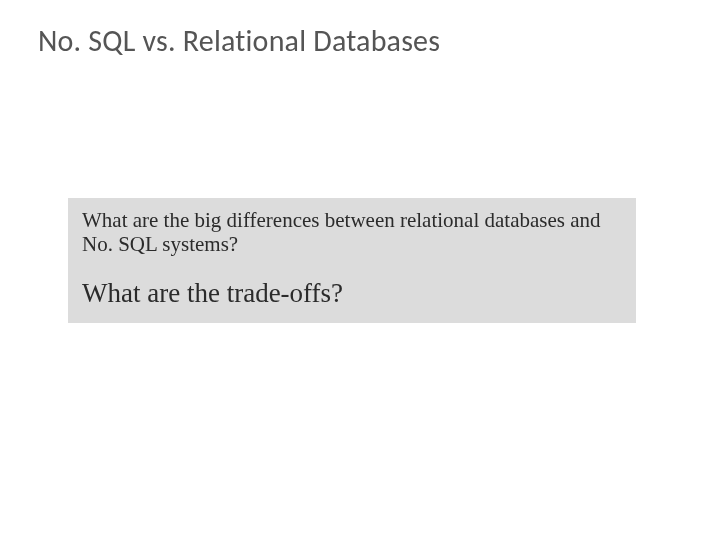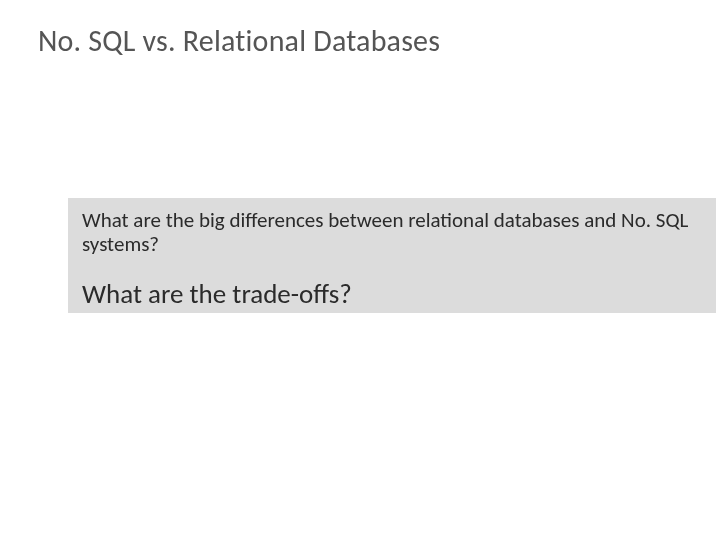--- a/index.html
+++ b/index.html
@@ -21,23 +21,24 @@
       left: 38px;
       font-size: 30px;
       font-weight: 400;
       color: #555555;
       letter-spacing: 0.2px;
     }
     .content-box {
       position: absolute;
       top: 198px;
       left: 68px;
-      width: 648px;
+      width: 568px;
       background: #dcdcdc;
-      padding: 10px 14px 4px 14px;
+      padding: 10px 14px 14px 14px;
+      font-family: Liberation Serif, serif;
     }
     .question-1 {
       font-size: 21px;
       color: #2b2b2b;
       line-height: 1.15;
       margin-bottom: 22px;
     }
     .question-2 {
       font-size: 27px;
       color: #2b2b2b;

